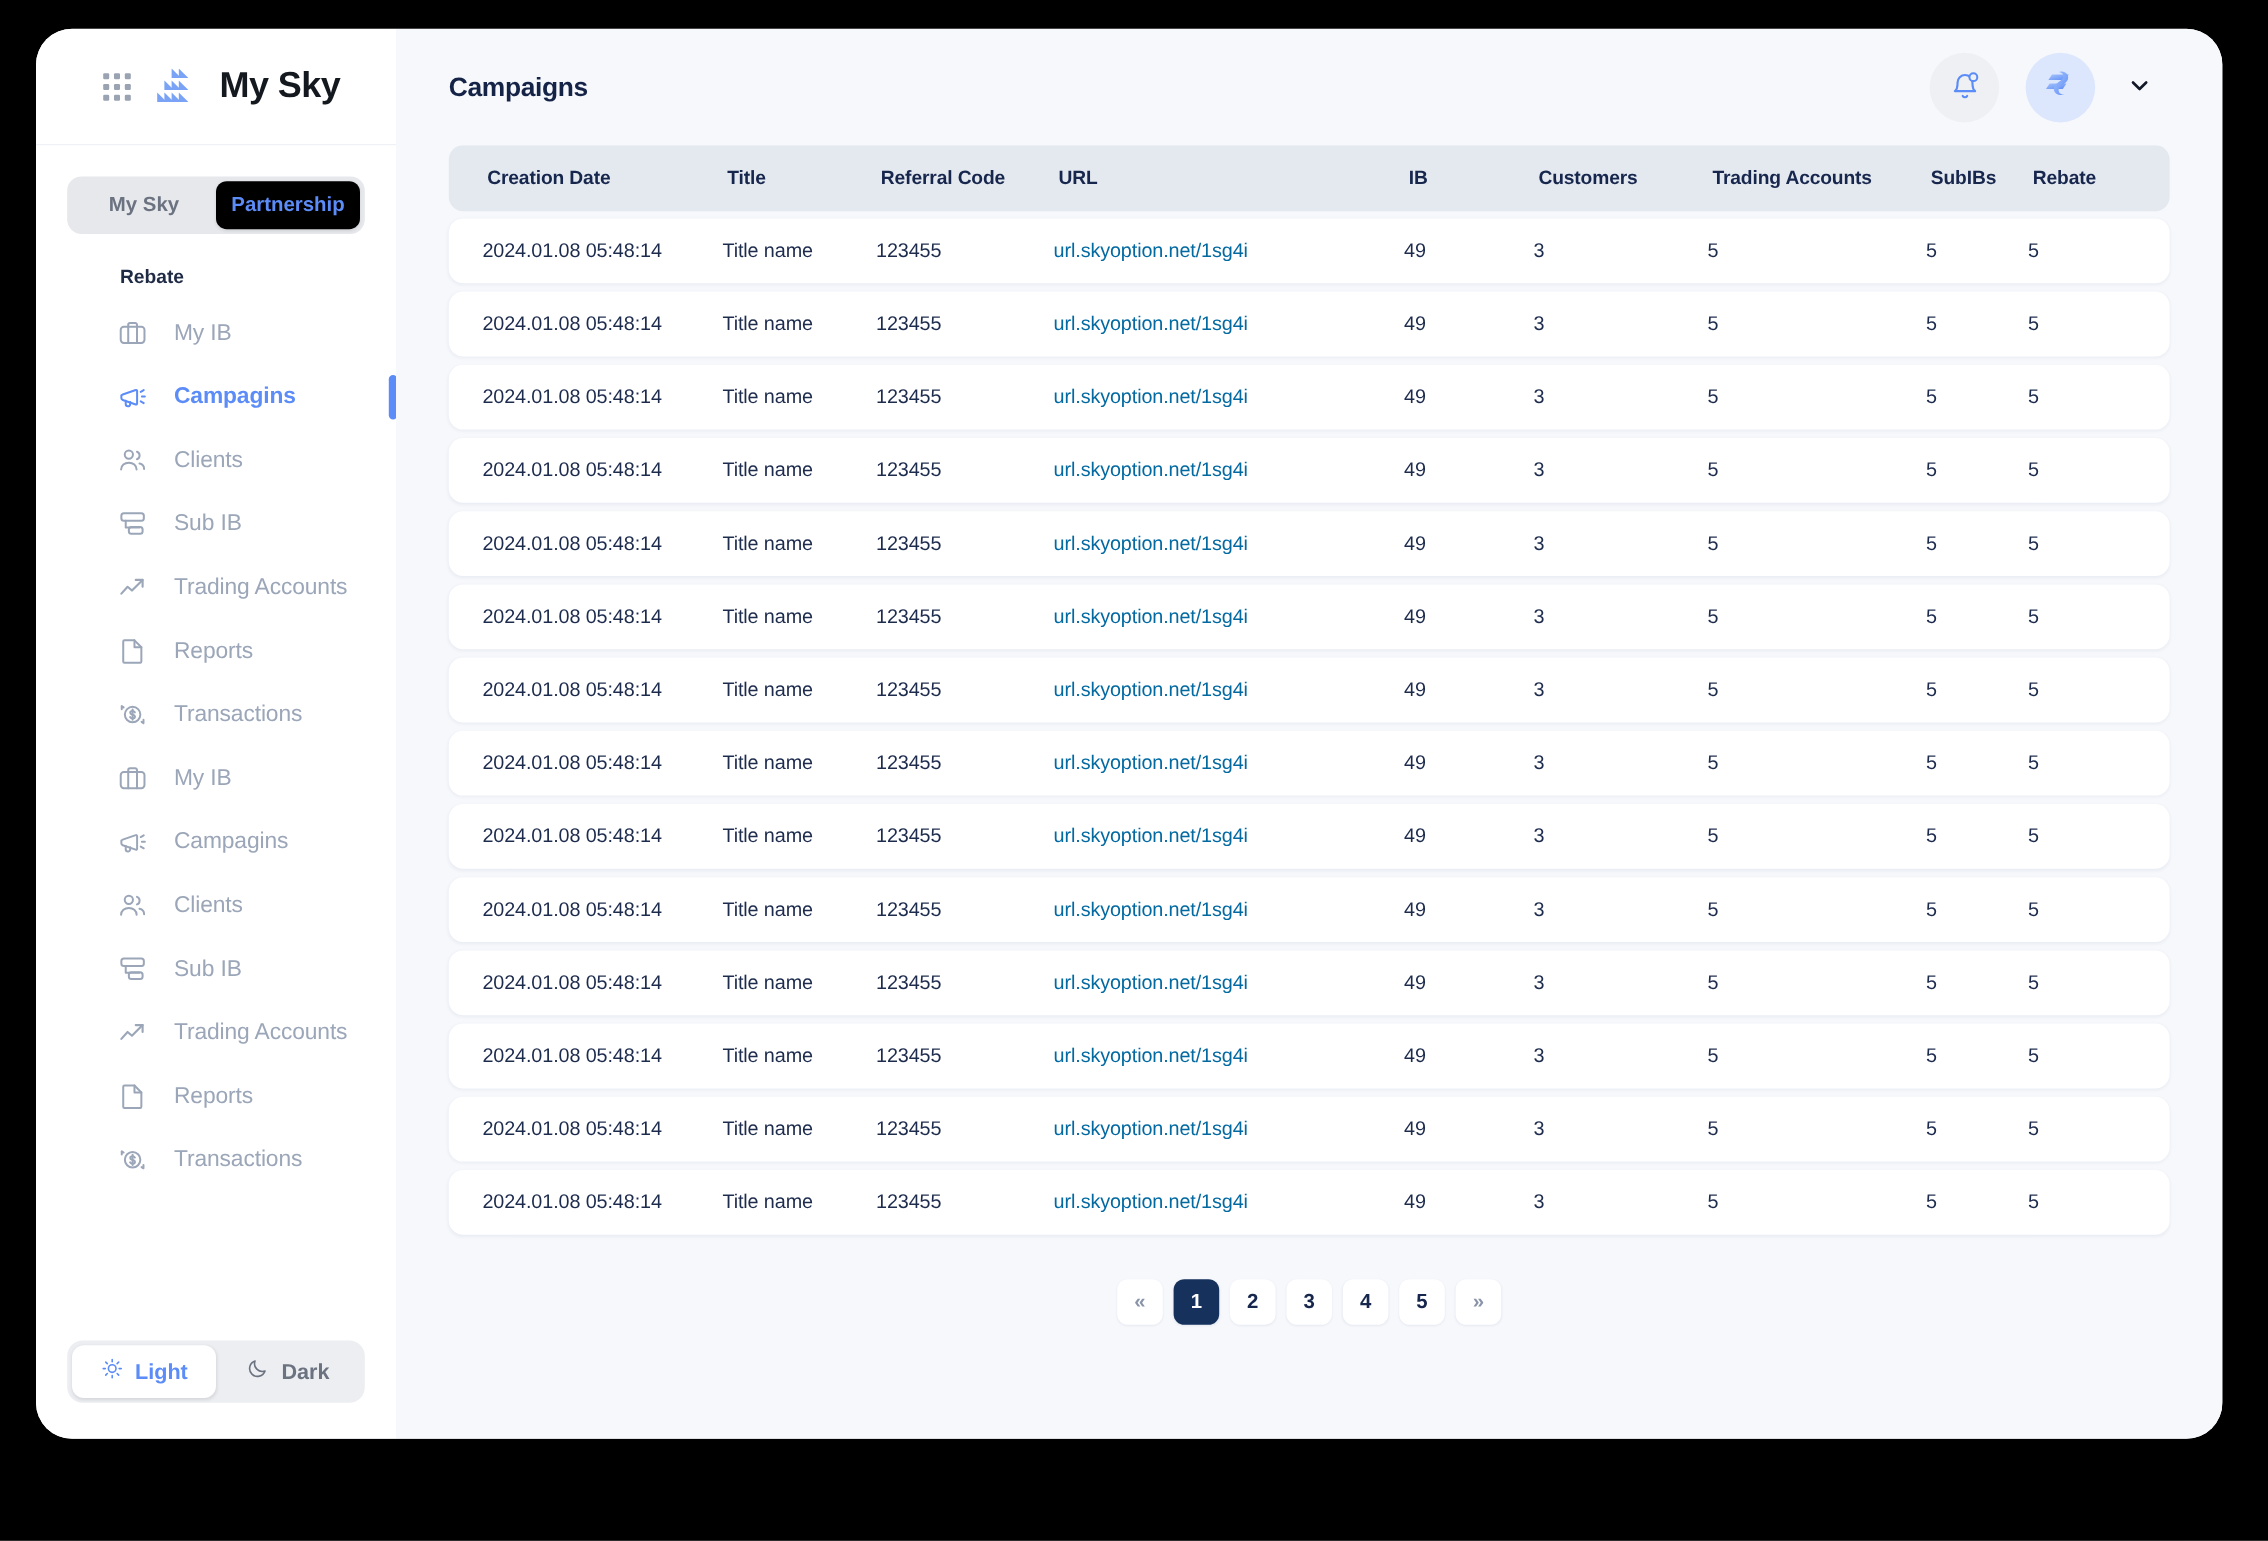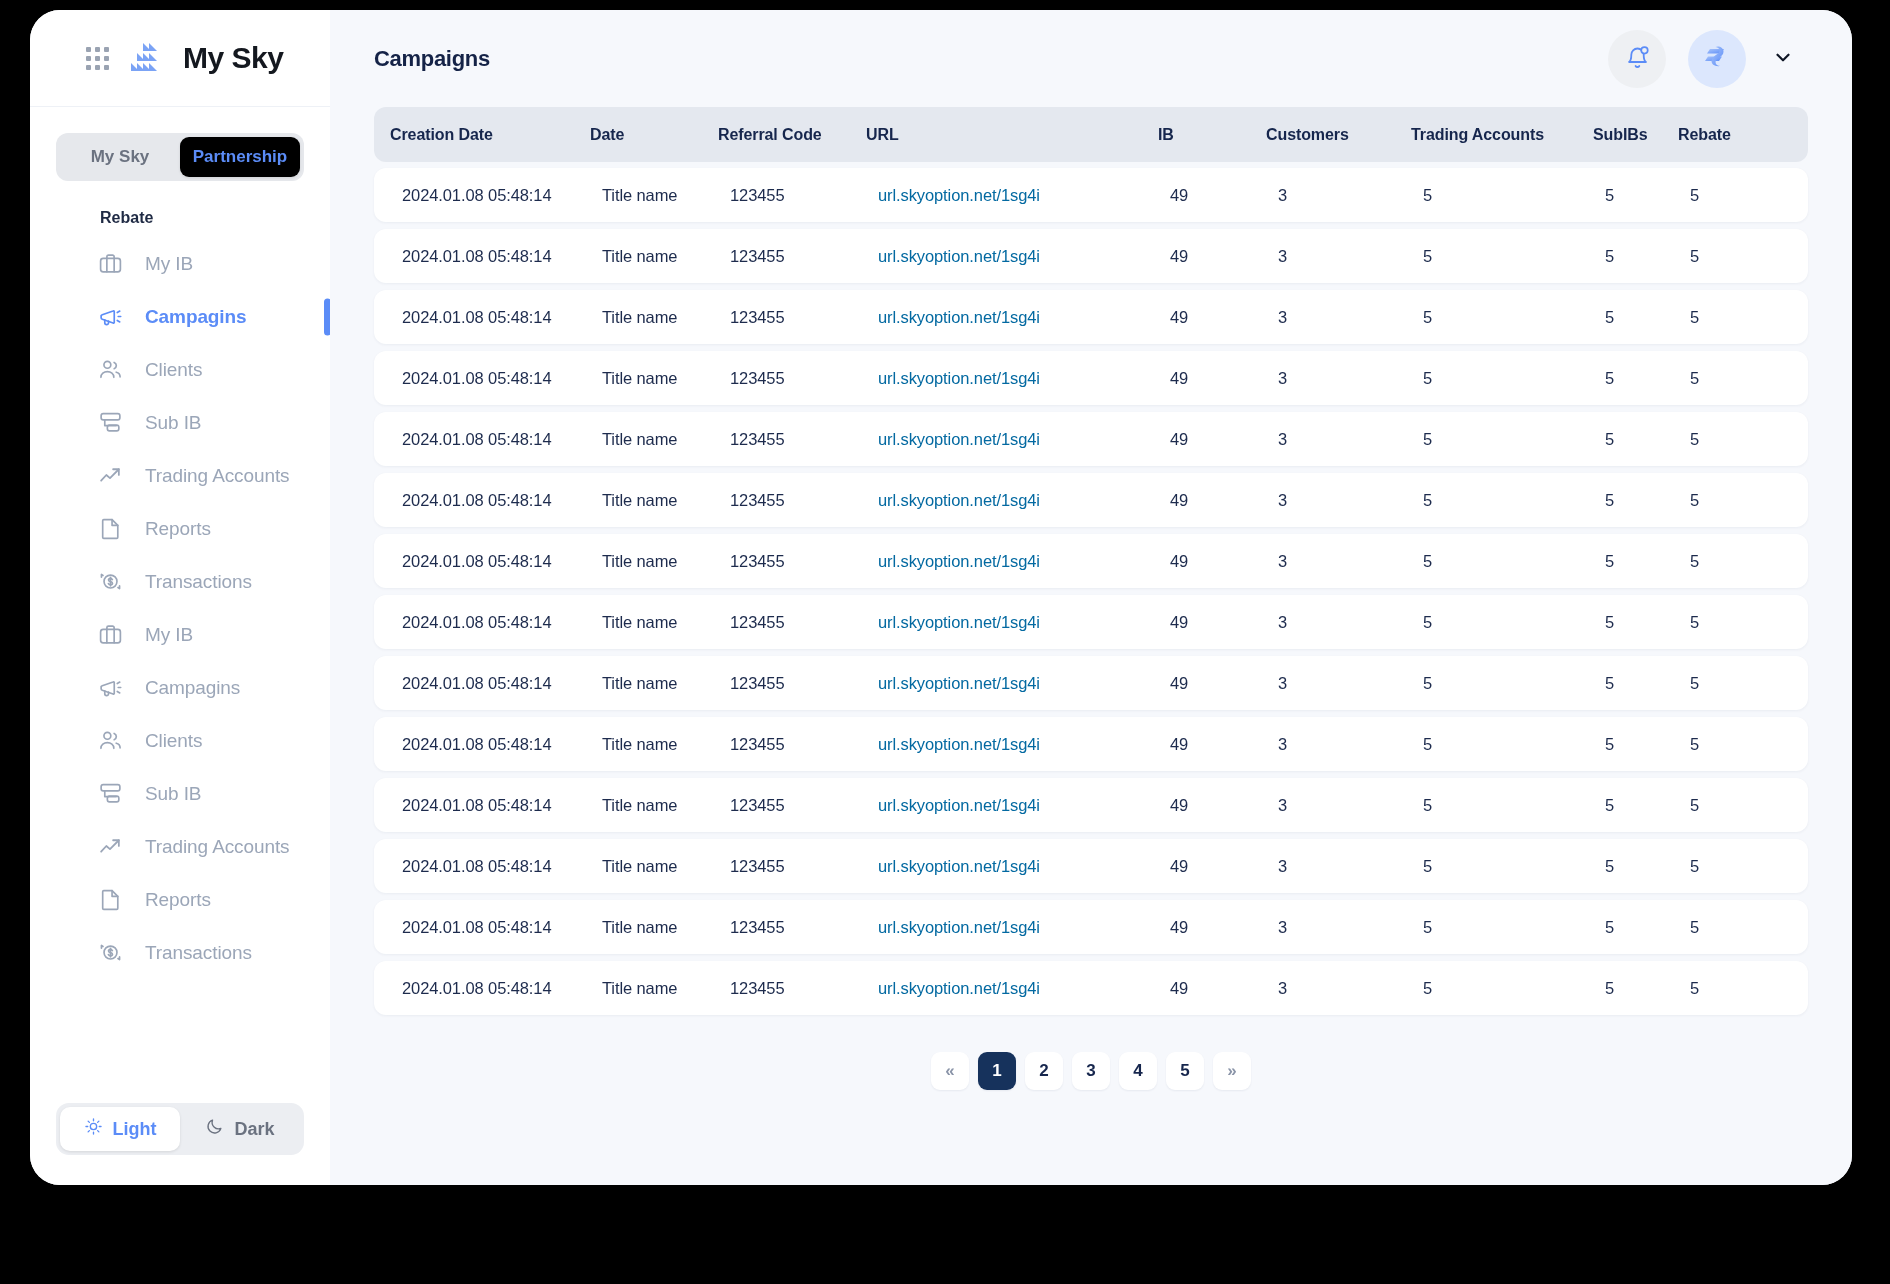--- a/index.html
+++ b/index.html
@@ -8,21 +8,21 @@
     width: 1890px;
     height: 1284px;
     background: #000000;
     font-family: "Liberation Sans", sans-serif;
     overflow: hidden;
   }
 
   .app-window {
     position: absolute;
     left: 30px;
-    top: 10px;
+    top: 24px;
     width: 1822px;
     height: 1175px;
     background: #f6f8fc;
     border-radius: 30px;
     overflow: hidden;
     display: flex;
     box-shadow: 0 40px 90px rgba(0,0,0,0.55);
   }
 
   
@@ -223,21 +223,21 @@
     display: grid;
     grid-template-columns: 200px 128px 148px 292px 108px 145px 182px 85px 100px;
     align-items: center;
     column-gap: 0;
   }
 
   .thead {
     background: #e4e8ef;
     border-radius: 12px;
     height: 55px;
-    padding: 0 16px;
+    padding: 0 32px;
   }
   .th {
     font-size: 16px;
     font-weight: 700;
     color: #16264d;
     letter-spacing: -0.1px;
   }
 
   .rows-area { margin-top: 6px; }
 
@@ -543,21 +543,21 @@
           </span>
         </button>
       </div>
     </header>
 
     <div class="content">
       <div class="table">
 
         <div class="thead">
           <div class="th">Creation Date</div>
-          <div class="th">Date</div>
+          <div class="th">Title</div>
           <div class="th">Referral Code</div>
           <div class="th">URL</div>
           <div class="th">IB</div>
           <div class="th">Customers</div>
           <div class="th">Trading Accounts</div>
           <div class="th">SubIBs</div>
           <div class="th">Rebate</div>
         </div>
 
         <div class="rows-area" id="rows-area">

